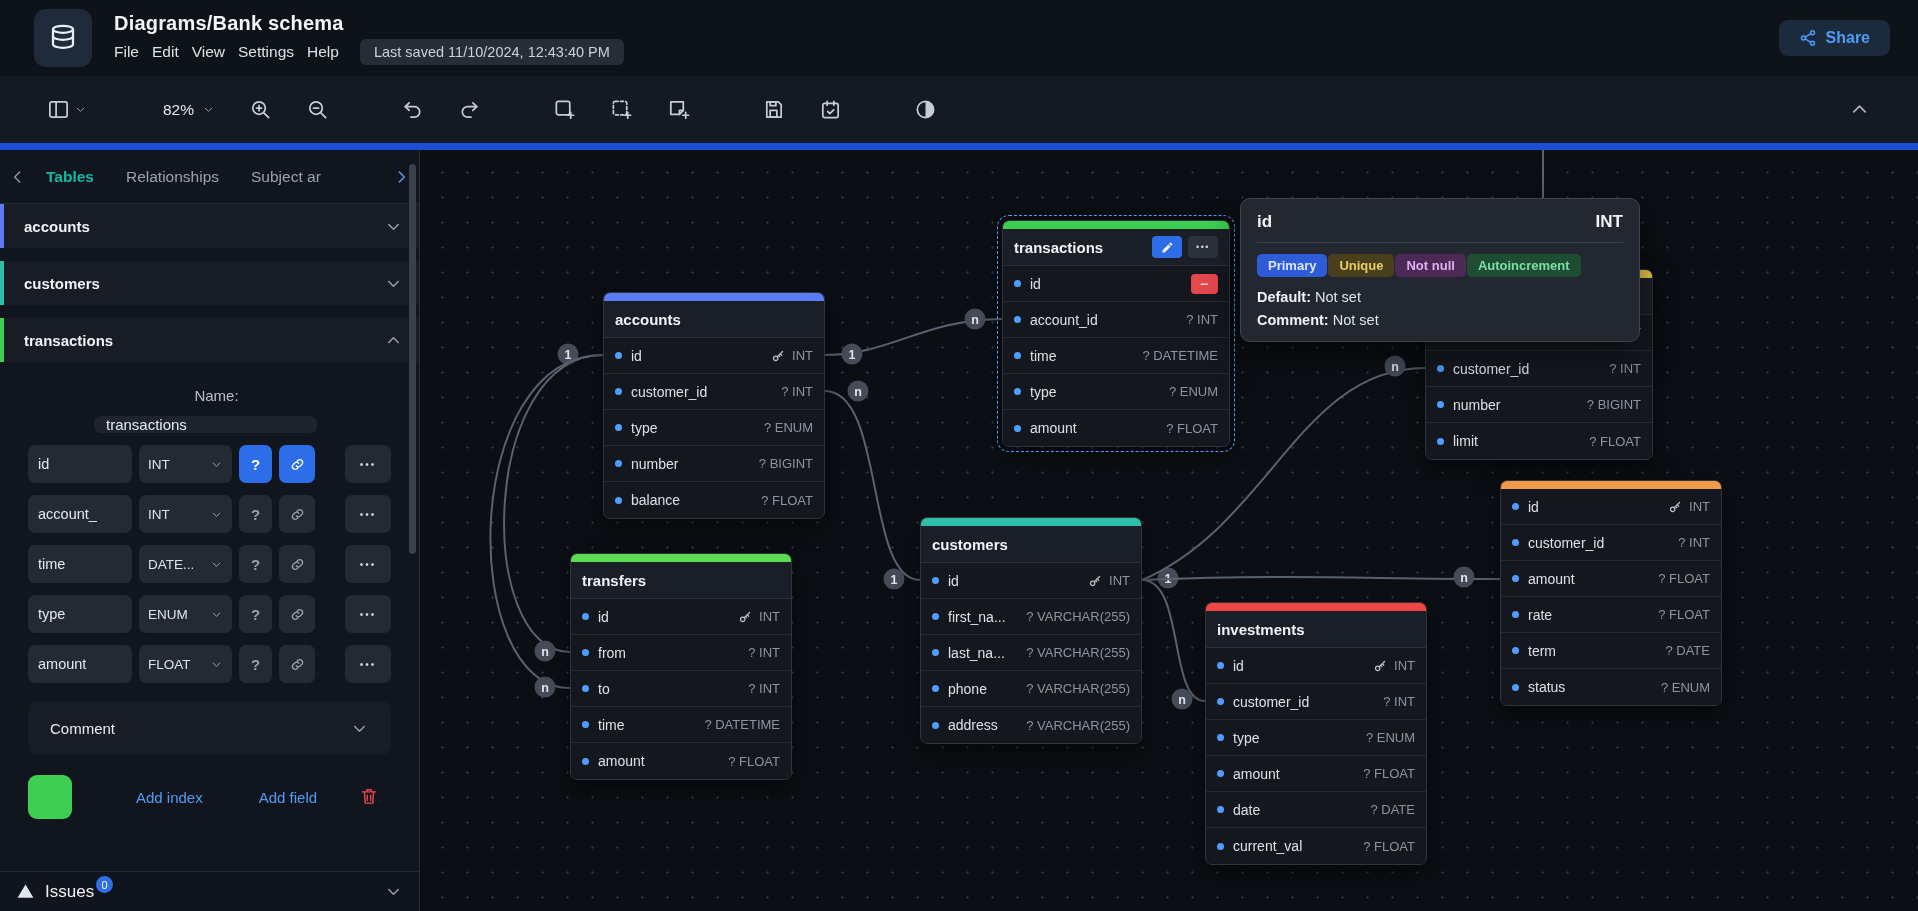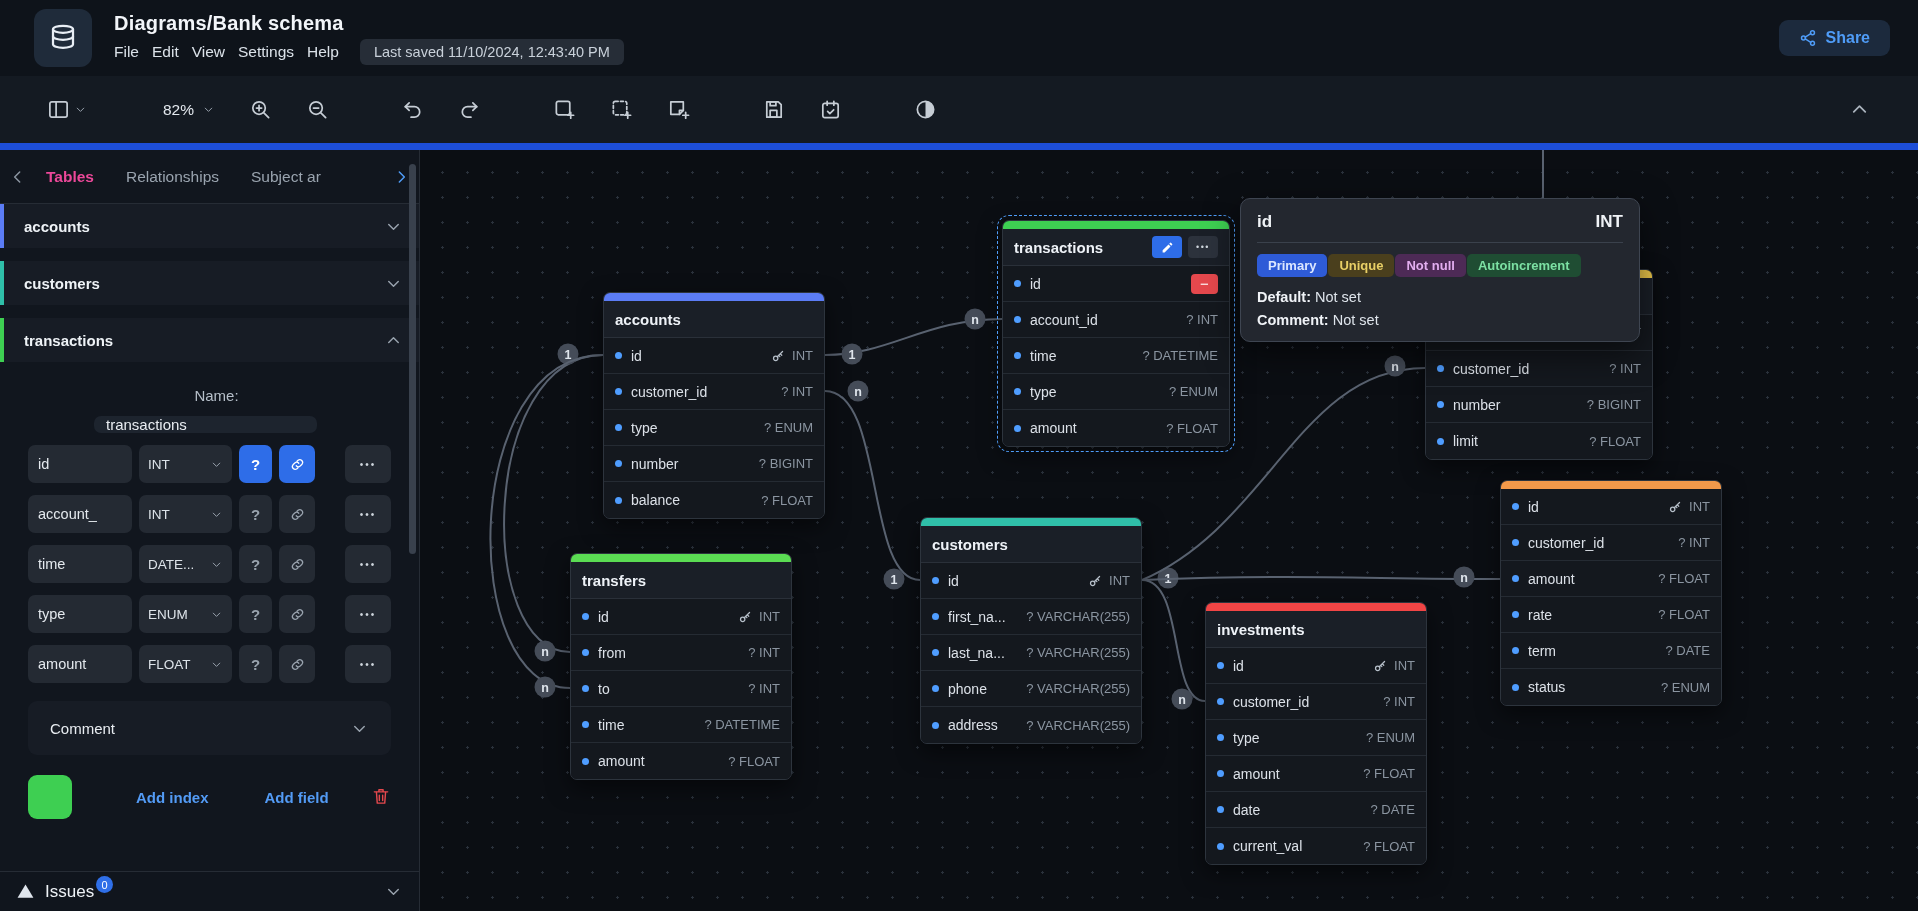--- a/index.html
+++ b/index.html
@@ -32,21 +32,21 @@
   .tb-sp { width:14px; }
   .collapse { margin-left:auto; color:#aab3bd; }
 
   
   .main { display:flex; height:761px; }
   .sidebar { width:420px; background:#11161e; border-right:1px solid #262c35; position:relative; flex:0 0 auto; }
   .side-content { height:calc(100% - 40px); overflow:hidden; position:relative; }
 
   .tabs { height:54px; display:flex; align-items:center; border-bottom:1px solid #262c35; padding:0 8px; gap:4px; }
   .tab { font-size:15.5px; color:#9aa4af; padding:10px 14px; cursor:pointer; white-space:nowrap; overflow:hidden; }
-  .tab.active { color:#ec4899; font-weight:600; }
+  .tab.active { color:#14b8a6; font-weight:600; }
   .tab-chev { width:20px; height:20px; color:#8b95a1; flex:0 0 auto; }
   .tab-chev.right { color:#4f9cf7; margin-left:auto; }
 
   .searchrow { display:flex; align-items:center; padding:12px 14px; gap:12px; }
   .searchbox { flex:1; height:36px; background:#1a212b; border:1px solid #2a313c; border-radius:7px;
     display:flex; align-items:center; padding:0 10px; gap:8px; color:#8b95a1; }
   .searchbox input { flex:1; background:transparent; color:#dfe5ec; font-size:14.5px; min-width:0; }
   .searchbox input::placeholder { color:#7d8793; }
   .searchbox svg { width:16px; height:16px; flex:0 0 auto; }
   .addtable { display:flex; align-items:center; gap:8px; color:#4f9cf7; font-size:15.5px; font-weight:600; padding:6px 10px; }
@@ -70,21 +70,21 @@
     display:flex; align-items:center; justify-content:center; }
   .sq.key { width:36px; }
   .sq svg { width:17px; height:17px; }
   .sq.act { background:#2e6de8; color:#fff; }
   .sq.menu { margin-left:auto; width:46px; font-size:10px; letter-spacing:2px; color:#cfd6dd; font-weight:400; }
   .commentbox { margin:18px 0 0 14px; margin-right:14px; height:54px; background:#171c25; border-radius:9px;
     display:flex; align-items:center; padding:0 22px; font-size:15px; color:#e8ecf1; cursor:pointer; }
   .commentbox .chev { margin-left:auto; width:19px; height:19px; color:#9aa4af; }
   .bottomrow { display:flex; align-items:center; margin:20px 14px 0 14px; }
   .swatch { width:44px; height:44px; border-radius:9px; }
-  .txtbtn { color:#539bf5; font-size:15px; font-weight:700; }
+  .txtbtn { color:#539bf5; font-size:15px; font-weight:400; }
   .trashbtn { color:#e5484d; margin-left:42px; }
   .trashbtn svg { width:20px; height:20px; stroke-width:1.7; }
   .side-scrollbar { position:absolute; right:3px; top:14px; width:7px; height:390px; background:#39414d; border-radius:4px; }
 
   .issuesbar { position:absolute; left:0; right:0; bottom:0; height:40px; background:#10151d; border-top:1px solid #262c35;
     display:flex; align-items:center; padding:0 16px; }
   .issuesbar .warn { width:19px; height:19px; }
   .issues-label { font-size:17px; color:#eef2f6; margin-left:10px; }
   .issues-count { background:#2f6fe8; color:#fff; min-width:17px; height:17px; border-radius:9px; font-size:11px;
     display:inline-flex; align-items:center; justify-content:center; position:relative; top:-7px; left:2px; padding:0 4px; }

